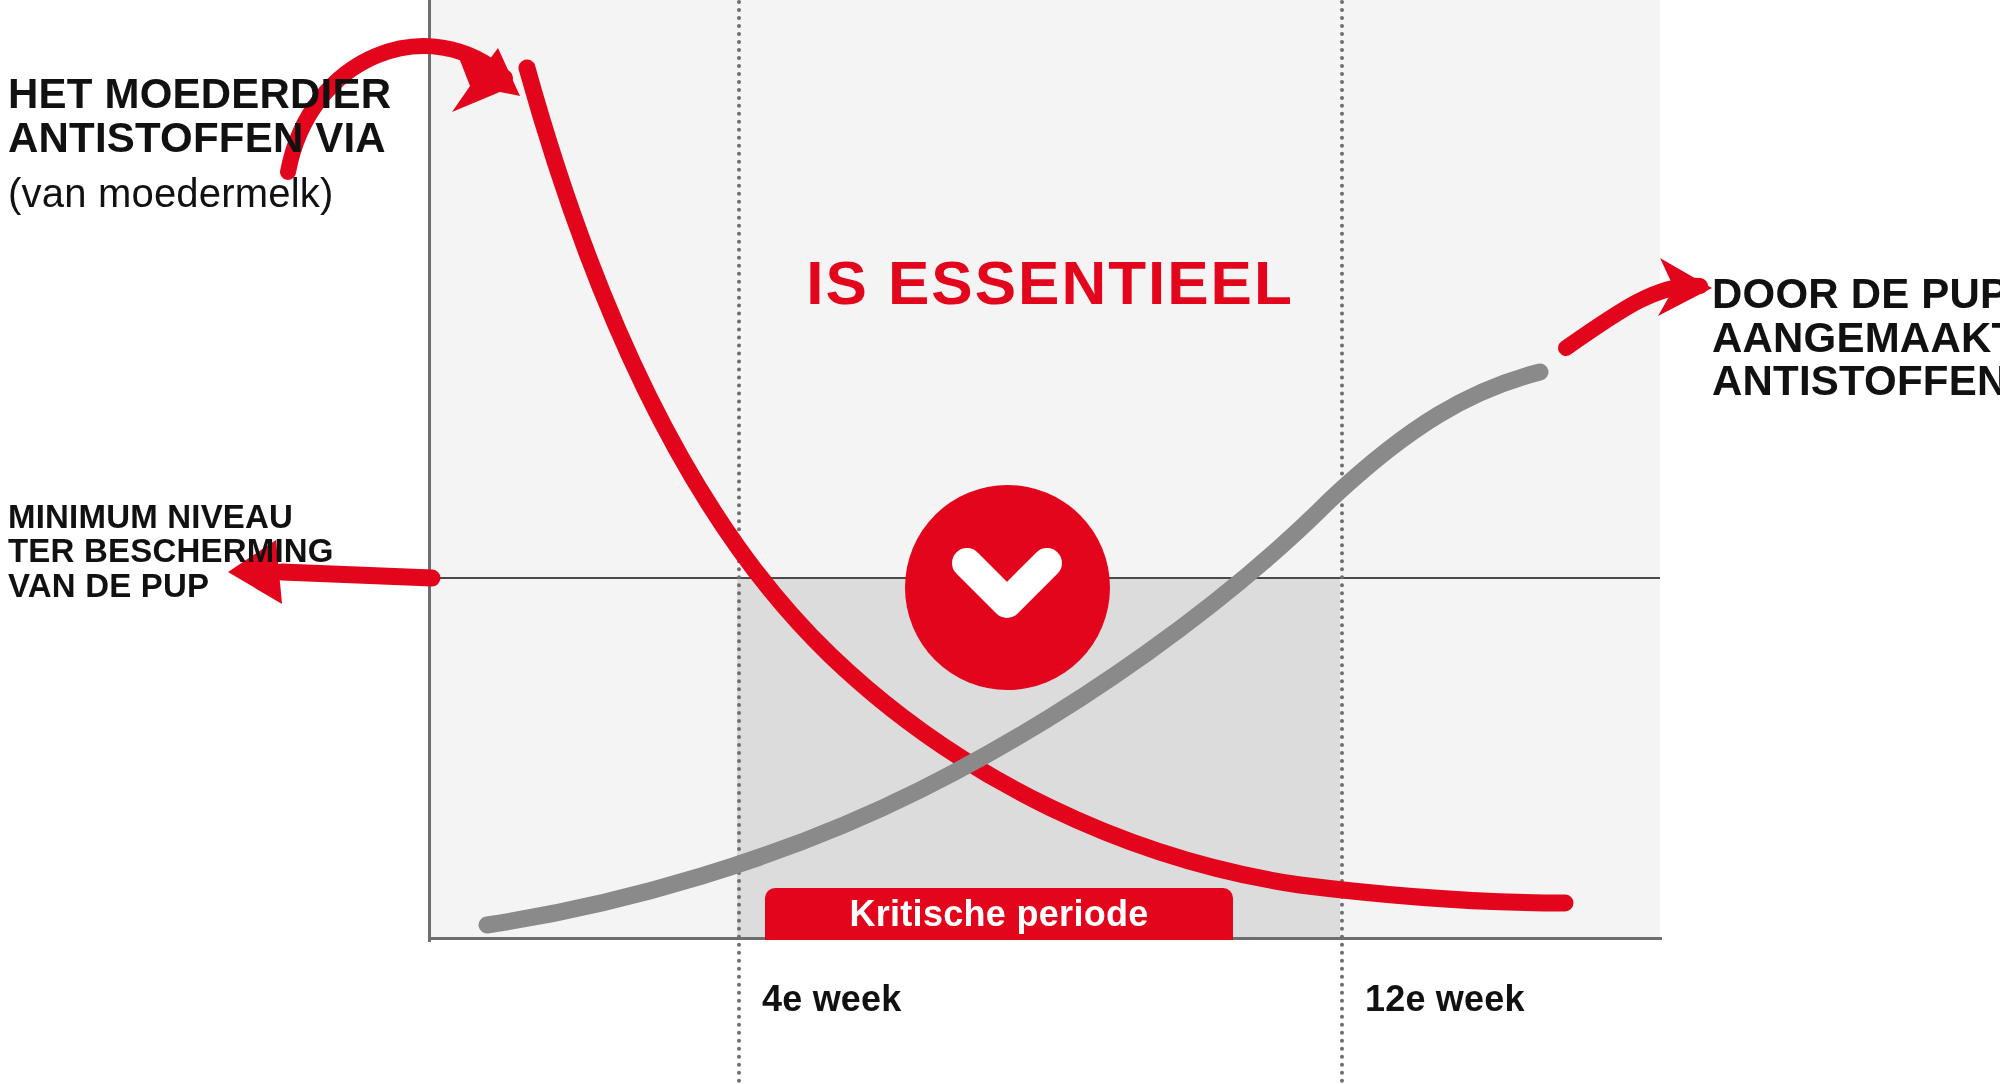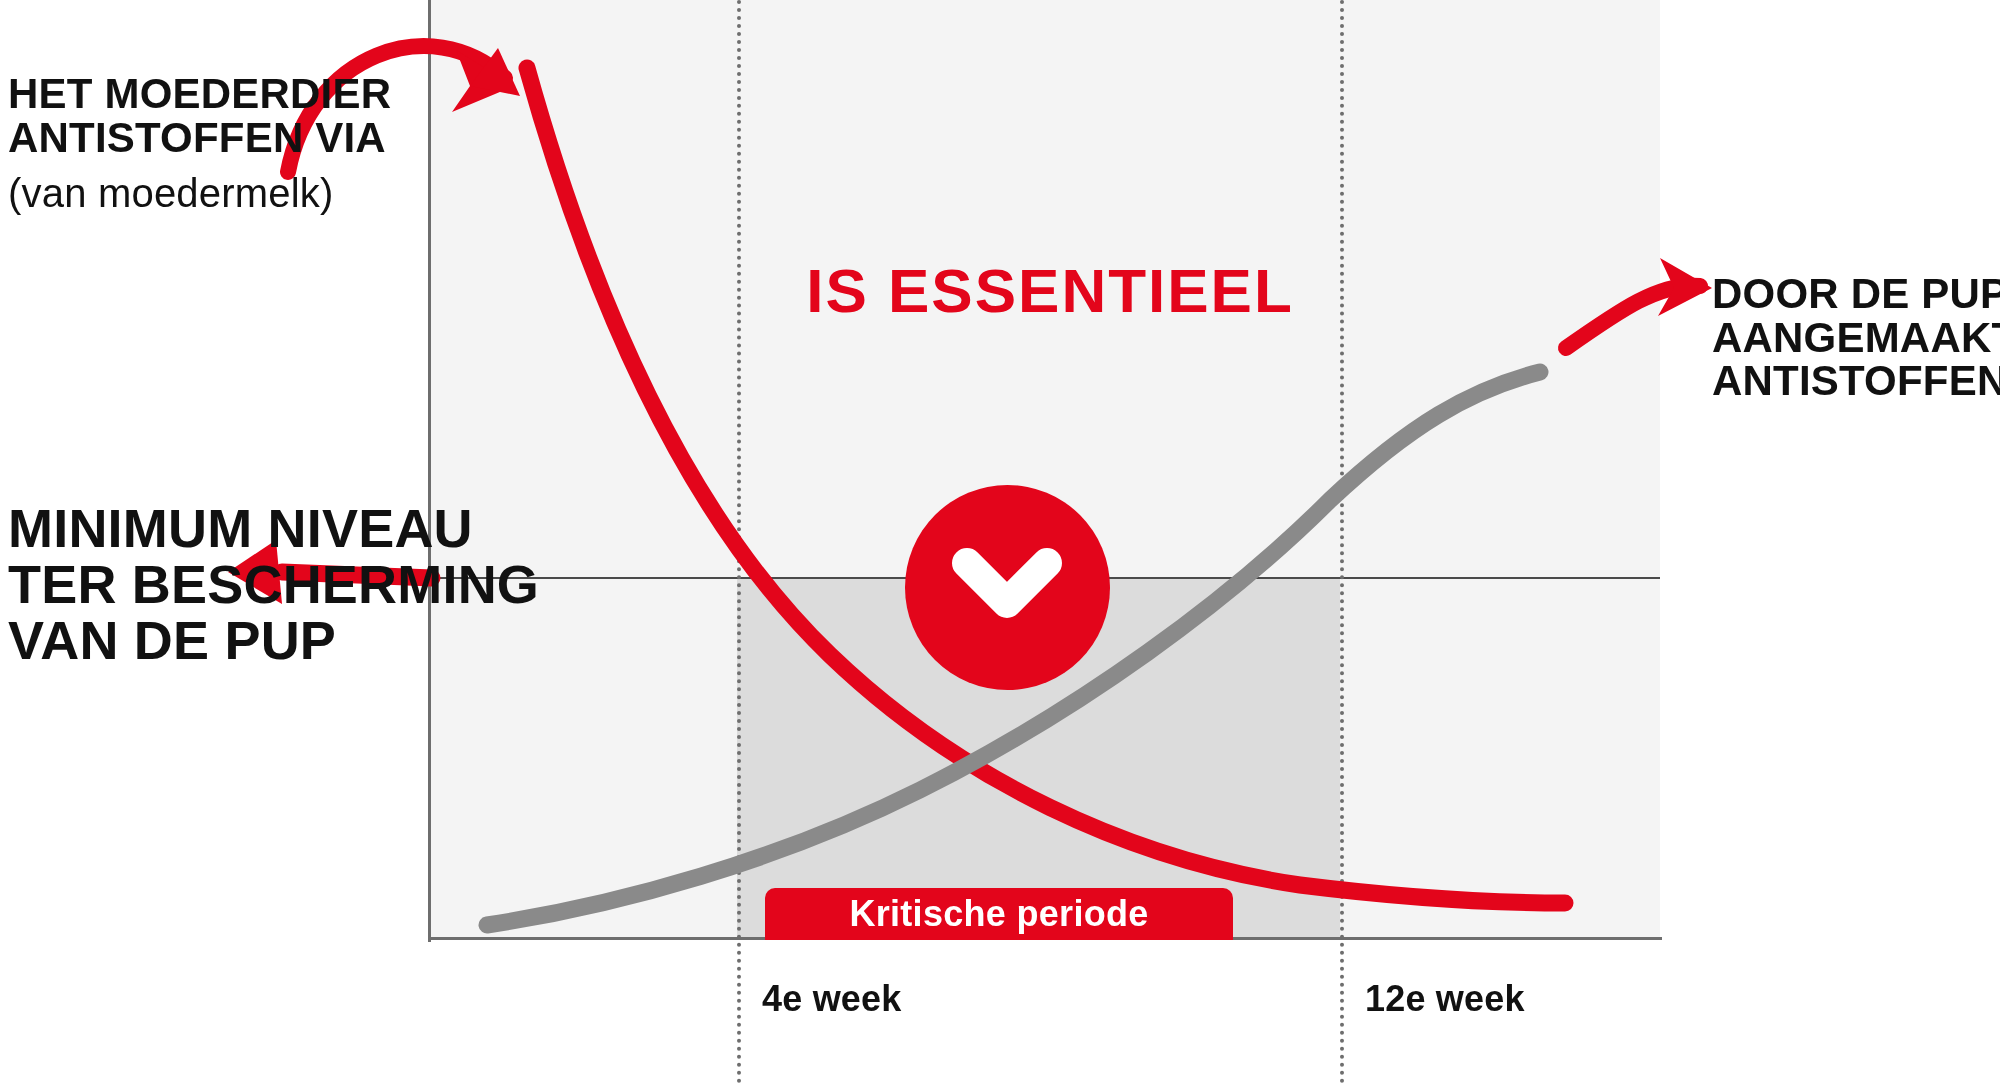--- a/index.html
+++ b/index.html
@@ -94,21 +94,20 @@
     letter-spacing: 1px;
     color: #e3051b;
     font-stretch: condensed;
   }
   .headline .l2 {
     display: block;
     font-size: 62px;
     font-weight: bold;
     letter-spacing: 2px;
     color: #e3051b;
-    margin-top: 8px;
   }
 
   
   .circle-badge {
     position: absolute;
     left: 905px;
     top: 485px;
     width: 205px;
     height: 205px;
     border-radius: 50%;
@@ -165,21 +164,21 @@
   }
   .anno-tl .sub {
     display: block;
     font-weight: normal;
     font-size: 40px;
     margin-top: 14px;
   }
   .anno-ml {
     left: 8px;
     top: 500px;
-    font-size: 54px;
+    font-size: 33px;
   }
   .anno-tr {
     left: 1712px;
     top: 272px;
     font-size: 42px;
   }
 </style>
 </head>
 <body>
 

